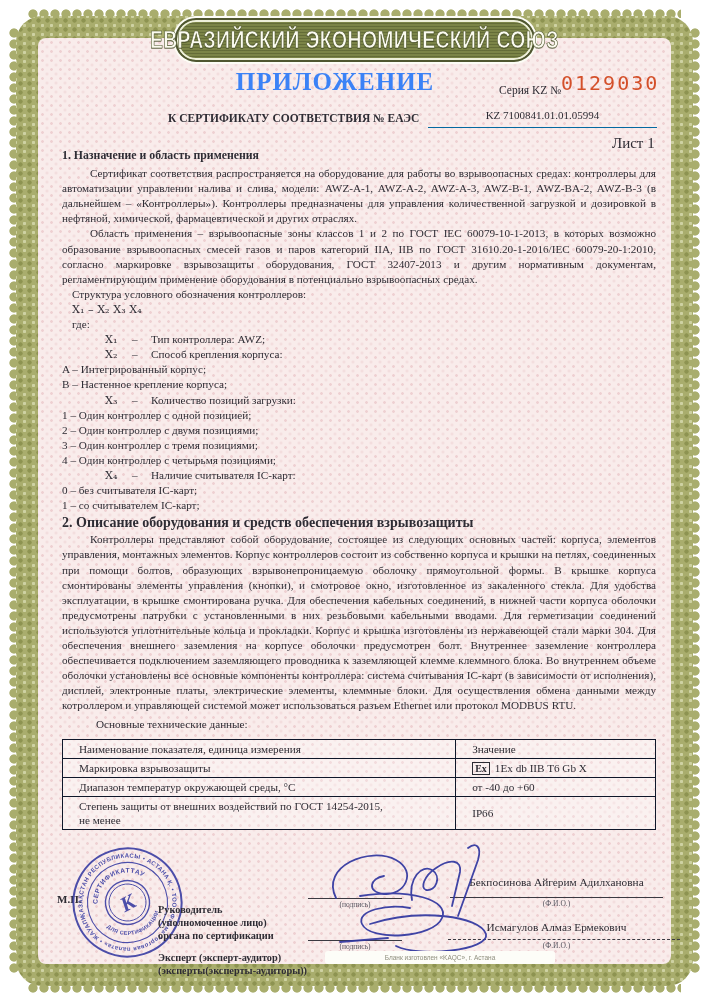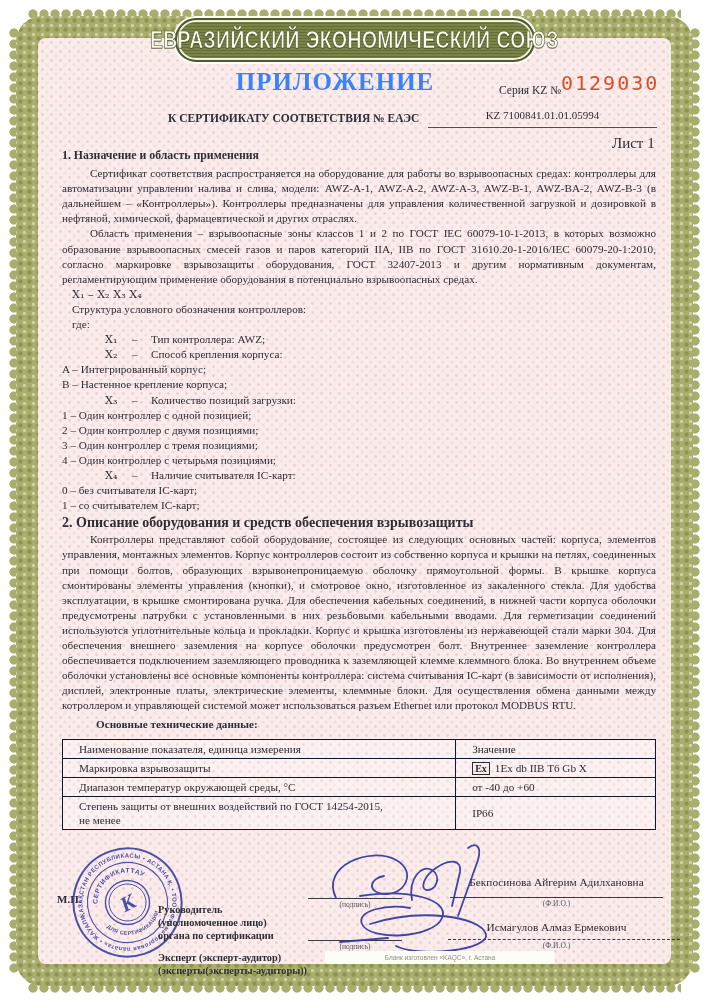--- a/index.html
+++ b/index.html
@@ -52,21 +52,21 @@
   .content{position:absolute;left:62px;top:148px;width:594px;font-size:11.2px;line-height:15.1px;z-index:5;}
   .h-sec{font-size:11.8px;font-weight:bold;margin:0 0 3px 0;}
   .h-sec2{font-size:14px;font-weight:bold;margin:2px 0 2px 0;}
   .para{margin:0;text-align:justify;text-indent:28px;}
   .plain{margin:0 0 0 10px;}
   .formula,.dsym{font-family:"DejaVu Serif",serif;}
   .drow{display:flex;margin:0;}
   .dsym{margin-left:43px;width:27px;flex:none;}
   .ddash{width:19px;flex:none;}
   .dsub{}
-  .tech-h{font-weight:bold;margin:4px 0 0 34px;}
+  .tech-h{font-weight:normal;margin:4px 0 0 34px;}
   table.tech{border-collapse:collapse;width:100%;margin-top:6px;background:rgba(255,255,255,0.25);}
   table.tech td,table.tech th{border:1px solid #0f172a;padding:2px 16px;font-size:11.2px;
     font-weight:normal;text-align:left;line-height:14px;}
   td.c1{width:66.3%;}
   .ex-mark{display:inline-block;border:1.5px solid #2b2b33;padding:0 2px;font-weight:bold;
     font-size:10px;line-height:11px;margin-right:5px;text-align:center;}
   
   .mp{position:absolute;left:57px;top:893px;font-size:11px;font-weight:bold;z-index:3;}
   .stamp{position:absolute;left:70px;top:845px;width:115px;height:115px;z-index:4;opacity:0.9;}
   .role{position:absolute;left:158px;width:165px;font-size:10.3px;font-weight:bold;line-height:13px;z-index:5;margin-top:24px;}
@@ -101,22 +101,22 @@
   <div class="series-label">Серия KZ №</div>
   <div class="series-number">0129030</div>
   <div class="cert-label">К СЕРТИФИКАТУ СООТВЕТСТВИЯ № ЕАЭС</div>
   <div class="cert-line">KZ 7100841.01.01.05994</div>
   <div class="sheet">Лист 1</div>
 
   <div class="content">
     <p class="h-sec">1. Назначение и область применения</p>
     <p class="para">Сертификат соответствия распространяется на оборудование для работы во взрывоопасных средах: контроллеры для автоматизации управлении налива и слива, модели: AWZ-A-1, AWZ-A-2, AWZ-A-3, AWZ-B-1, AWZ-BA-2, AWZ-B-3 (в дальнейшем – «Контроллеры»). Контроллеры предназначены для управления количественной загрузкой и дозировкой в нефтяной, химической, фармацевтической и других отраслях.</p>
     <p class="para">Область применения – взрывоопасные зоны классов 1 и 2 по ГОСТ IEC 60079-10-1-2013, в которых возможно образование взрывоопасных смесей газов и паров категорий IIA, IIB по ГОСТ 31610.20-1-2016/IEC 60079-20-1:2010, согласно маркировке взрывозащиты оборудования, ГОСТ 32407-2013 и другим нормативным документам, регламентирующим применение оборудования в потенциально взрывоопасных средах.</p>
+    <p class="plain">Структура условного обозначения контроллеров:</p>
     <p class="plain formula">X₁ – X₂ X₃ X₄</p>
-    <p class="plain">Структура условного обозначения контроллеров:</p>
     <p class="plain">где:</p>
 
     <div class="drow">
       <span class="dsym">X₁</span>
       <span class="ddash">–</span>
       <span>Тип контроллера: AWZ;</span>
     </div>
     <div class="drow">
       <span class="dsym">X₂</span>
       <span class="ddash">–</span>

